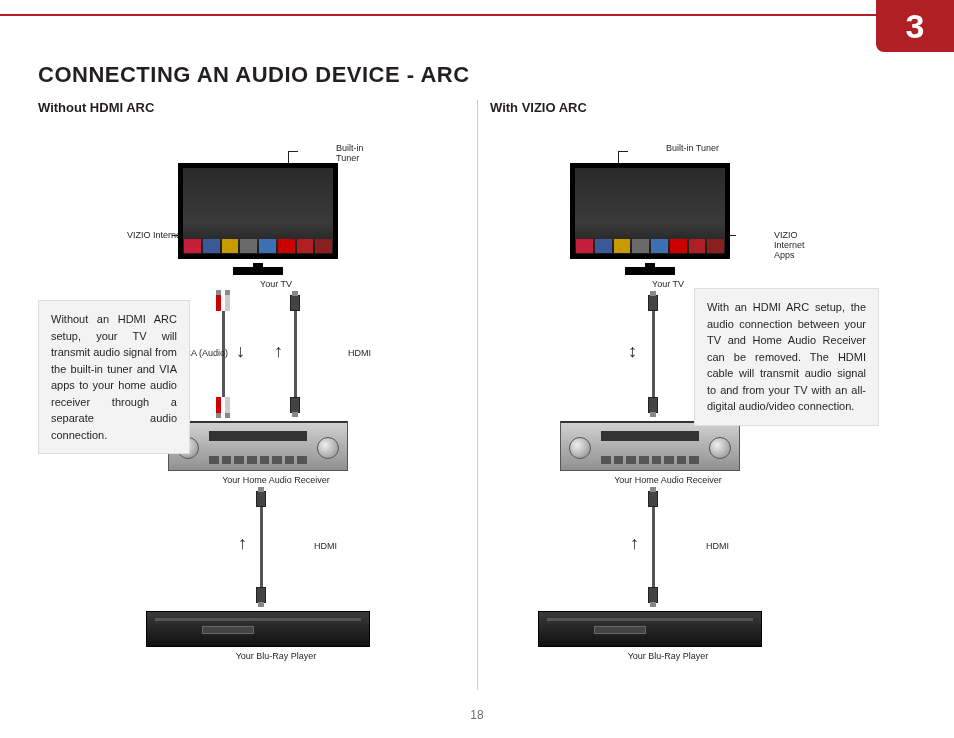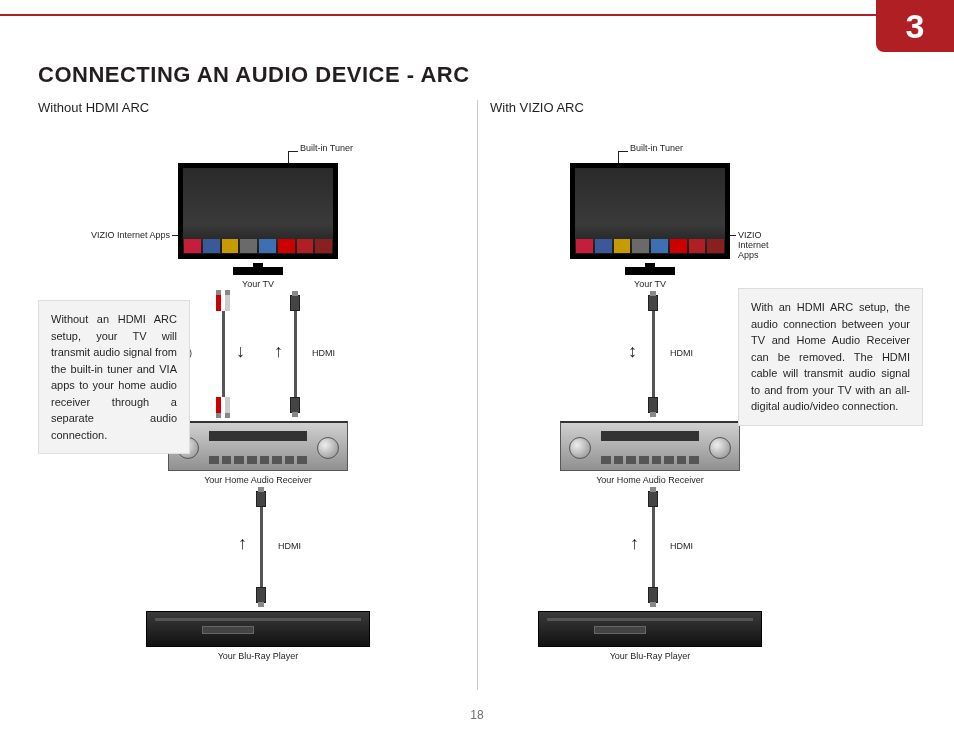--- a/index.html
+++ b/index.html
@@ -41,21 +41,21 @@
   }
   .column {
     position: absolute;
     width: 440px;
     top: 100px;
   }
   .col-left { left: 38px; }
   .col-right { left: 490px; }
   .subhead {
     font-size: 13px;
-    font-weight: 400;
+    font-weight: 700;
     margin-bottom: 8px;
   }
   .divider-v {
     position: absolute;
     left: 477px;
     top: 100px;
     bottom: 48px;
     width: 1px;
     background: #ccc;
   }
@@ -63,39 +63,40 @@
     position: absolute;
     background: #f3f3f3;
     border: 1px solid #ddd;
     padding: 10px 12px;
     font-size: 11px;
     line-height: 1.5;
     text-align: justify;
     width: 152px;
   }
   .callout-left { left: 38px; top: 300px; }
-  .callout-right { left: 738px; top: 288px; width: 185px; }
+  .callout-right { left: 694px; top: 288px; width: 185px; }
   .pagenum {
     position: absolute;
     bottom: 16px;
     left: 0; right: 0;
     text-align: center;
     font-size: 12px;
     color: #6d6e71;
   }
   .diagram {
     position: relative;
     width: 260px;
     margin: 0 auto;
     height: 560px;
   }
   .dlabel {
     position: absolute;
     font-size: 9px;
     color: #231f20;
+    margin-left: 36px;
   }
   
   .tv {
     position: absolute;
     top: 40px; left: 50px;
     width: 160px; height: 104px;
   }
   .tv .bezel {
     width: 160px; height: 96px;
     background: #000;

